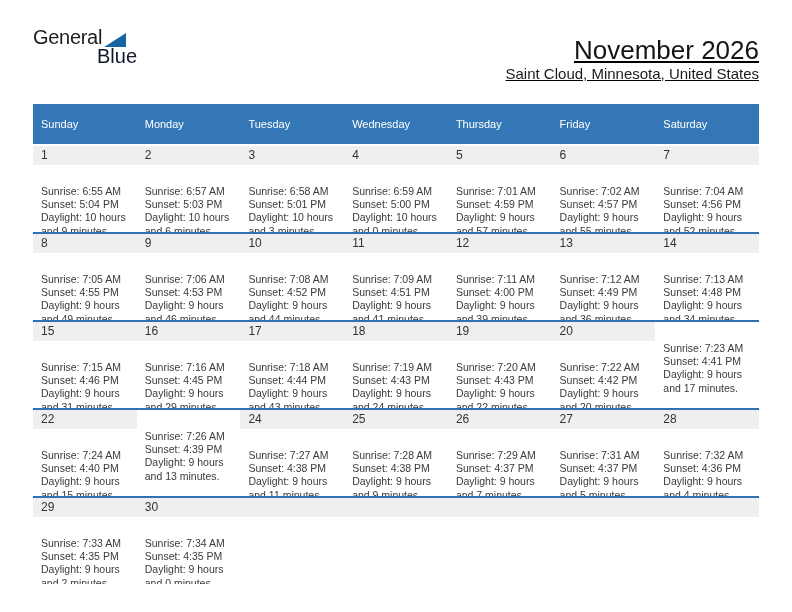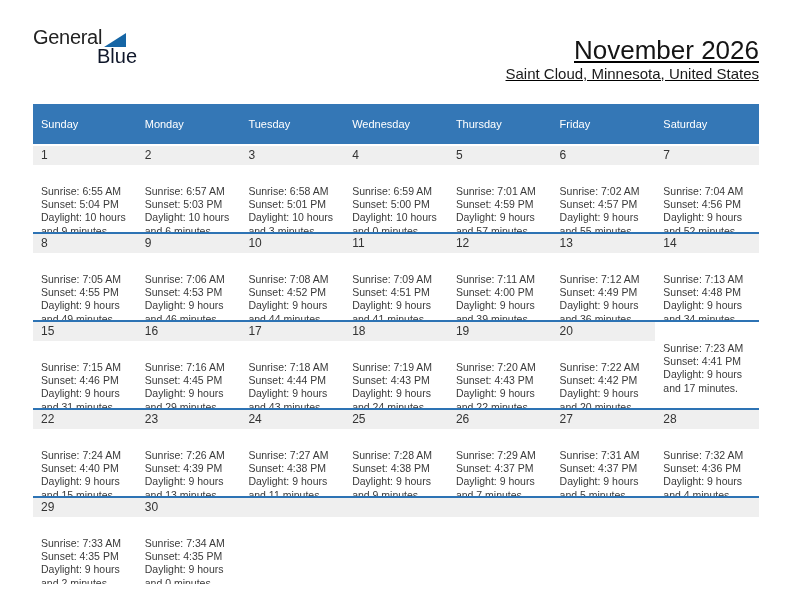--- a/index.html
+++ b/index.html
@@ -259,21 +259,20 @@
     <div class="cell">
         <div class="daynum">22</div>
         <div class="info">
           <div>Sunrise: 7:24 AM</div>
           <div>Sunset: 4:40 PM</div>
           <div>Daylight: 9 hours</div>
           <div>and 15 minutes.</div>
         </div>
       </div>
     <div class="cell">
-        <div class="daynum">23</div>
         <div class="info">
           <div>Sunrise: 7:26 AM</div>
           <div>Sunset: 4:39 PM</div>
           <div>Daylight: 9 hours</div>
           <div>and 13 minutes.</div>
         </div>
       </div>
     <div class="cell">
         <div class="daynum">24</div>
         <div class="info">

